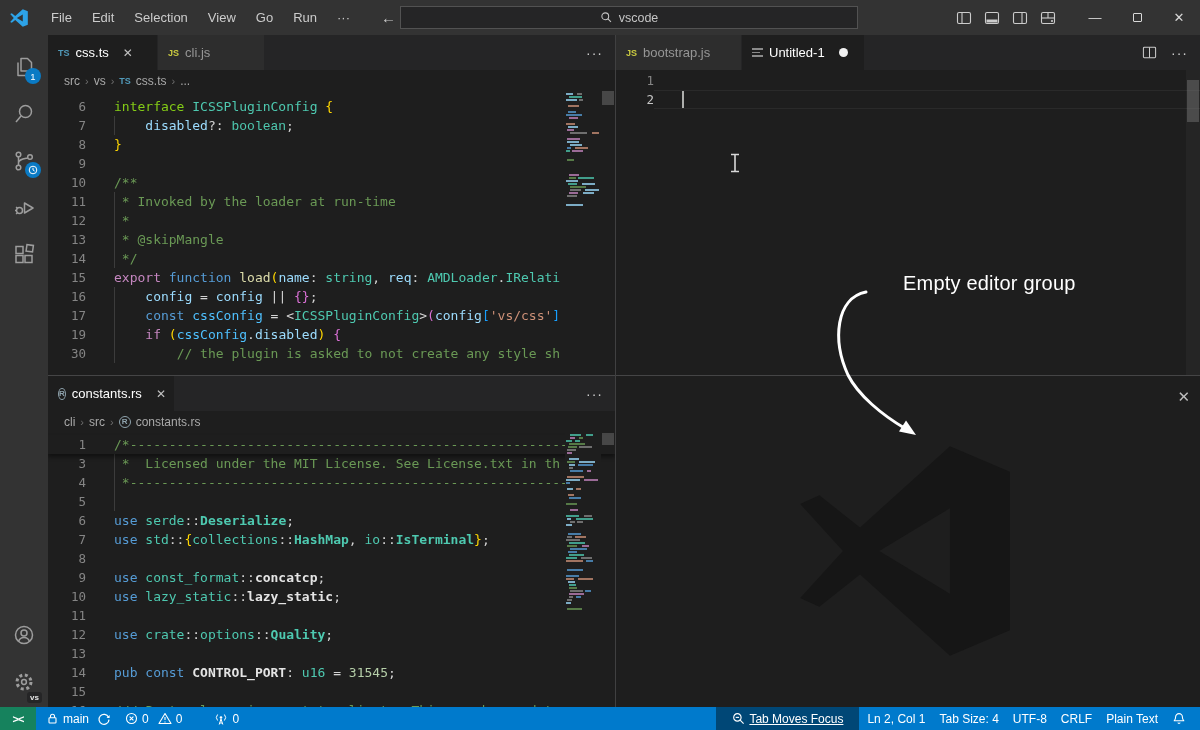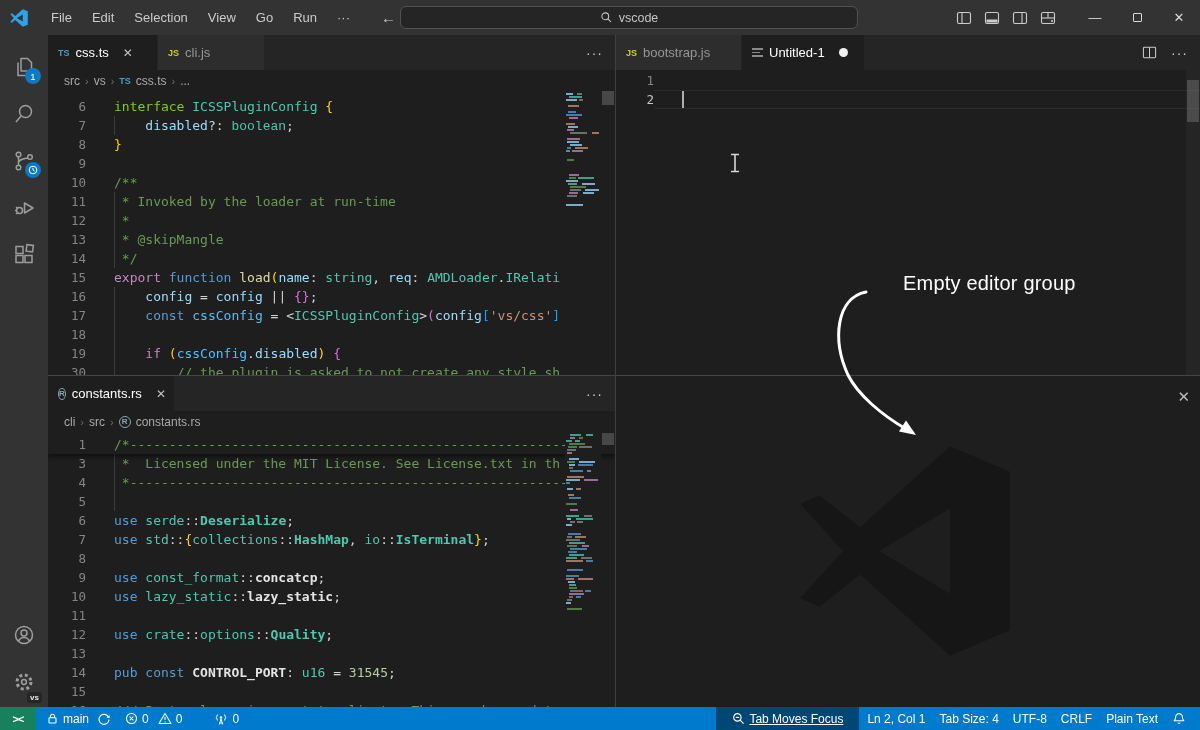--- a/index.html
+++ b/index.html
@@ -7,21 +7,21 @@
   body { font-family:"Liberation Sans", sans-serif; user-select:none; }
   .app { position:relative; width:1200px; height:730px; background:#1e1e1e; display:flex; flex-direction:column; }
 
   
   .titlebar { position:relative; height:35px; flex:none; background:#333333; display:flex; align-items:center; color:#cccccc; font-size:13px; }
   .tb-logo { width:18px; height:18px; margin:0 14px 0 10px; flex:none; }
   .menus { display:flex; align-items:center; gap:2px; }
   .menu-item { padding:4px 9px; border-radius:4px; cursor:default; }
   .nav-arrows { display:flex; align-items:center; gap:14px; margin-left:22px; font-size:15px; }
   .nav-fwd { color:#8f8f8f; }
-  .searchbox { position:absolute; left:400px; top:6px; width:458px; height:23px; background:#252526; border:1px solid #525252; border-radius:6px; display:flex; align-items:center; justify-content:center; gap:6px; color:#c5c5c5; font-size:12.5px; }
+  .searchbox { position:absolute; left:400px; top:6px; width:458px; height:23px; background:#252526; border:1px solid #525252; border-radius:0; display:flex; align-items:center; justify-content:center; gap:6px; color:#c5c5c5; font-size:12.5px; }
   .tb-right { position:absolute; right:0; top:0; height:35px; display:flex; align-items:center; }
   .layout-icons { display:flex; align-items:center; gap:12px; margin-right:18px; }
   .layout-icons svg { display:block; }
   .win-btn { width:42px; height:35px; display:flex; align-items:center; justify-content:center; font-size:13px; color:#d8d8d8; }
   .win-max-box { width:9px; height:9px; border:1px solid #d8d8d8; border-radius:1px; }
 
   
   .main { flex:1; display:flex; min-height:0; }
   .activitybar { width:48px; flex:none; background:#333333; position:relative; }
   .ab-item { height:47px; display:flex; align-items:center; justify-content:center; position:relative; color:#9d9d9d; }
@@ -247,21 +247,20 @@
                 <div class="code-line"><span class="ln">8</span><span class="lc"><span style="color: rgb(255, 215, 0);">}</span></span></div>
                 <div class="code-line"><span class="ln">9</span><span class="lc"></span></div>
                 <div class="code-line"><span class="ln">10</span><span class="lc"><span style="color: rgb(106, 153, 85);">/**</span></span></div>
                 <div class="code-line"><span class="ln">11</span><span class="lc"><span class="iguide"></span><span style="color: rgb(106, 153, 85);"> * Invoked by the loader at run-time</span></span></div>
                 <div class="code-line"><span class="ln">12</span><span class="lc"><span class="iguide"></span><span style="color: rgb(106, 153, 85);"> *</span></span></div>
                 <div class="code-line"><span class="ln">13</span><span class="lc"><span class="iguide"></span><span style="color: rgb(106, 153, 85);"> * @skipMangle</span></span></div>
                 <div class="code-line"><span class="ln">14</span><span class="lc"><span class="iguide"></span><span style="color: rgb(106, 153, 85);"> */</span></span></div>
                 <div class="code-line"><span class="ln">15</span><span class="lc"><span style="color: rgb(197, 134, 192);">export</span><span style="color: rgb(212, 212, 212);"> </span><span style="color: rgb(86, 156, 214);">function</span><span style="color: rgb(212, 212, 212);"> </span><span style="color: rgb(220, 220, 170);">load</span><span style="color: rgb(255, 215, 0);">(</span><span style="color: rgb(156, 220, 254);">name</span><span style="color: rgb(212, 212, 212);">: </span><span style="color: rgb(78, 201, 176);">string</span><span style="color: rgb(212, 212, 212);">, </span><span style="color: rgb(156, 220, 254);">req</span><span style="color: rgb(212, 212, 212);">: </span><span style="color: rgb(78, 201, 176);">AMDLoader</span><span style="color: rgb(212, 212, 212);">.</span><span style="color: rgb(78, 201, 176);">IRelati</span></span></div>
                 <div class="code-line"><span class="ln">16</span><span class="lc"><span class="iguide"></span><span style="color: rgb(212, 212, 212);">    </span><span style="color: rgb(156, 220, 254);">config</span><span style="color: rgb(212, 212, 212);"> = </span><span style="color: rgb(156, 220, 254);">config</span><span style="color: rgb(212, 212, 212);"> || </span><span style="color: rgb(218, 112, 214);">{}</span><span style="color: rgb(212, 212, 212);">;</span></span></div>
                 <div class="code-line"><span class="ln">17</span><span class="lc"><span class="iguide"></span><span style="color: rgb(212, 212, 212);">    </span><span style="color: rgb(86, 156, 214);">const</span><span style="color: rgb(212, 212, 212);"> </span><span style="color: rgb(79, 193, 255);">cssConfig</span><span style="color: rgb(212, 212, 212);"> = &lt;</span><span style="color: rgb(78, 201, 176);">ICSSPluginConfig</span><span style="color: rgb(212, 212, 212);">&gt;</span><span style="color: rgb(218, 112, 214);">(</span><span style="color: rgb(156, 220, 254);">config</span><span style="color: rgb(23, 159, 255);">[</span><span style="color: rgb(206, 145, 120);">'vs/css'</span><span style="color: rgb(23, 159, 255);">]</span></span></div>
-                <div class="code-line"><span class="ln">18</span><span class="lc"><span class="iguide"></span></span></div>
                 <div class="code-line"><span class="ln">19</span><span class="lc"><span class="iguide"></span><span style="color: rgb(212, 212, 212);">    </span><span style="color: rgb(197, 134, 192);">if</span><span style="color: rgb(212, 212, 212);"> </span><span style="color: rgb(255, 215, 0);">(</span><span style="color: rgb(79, 193, 255);">cssConfig</span><span style="color: rgb(212, 212, 212);">.</span><span style="color: rgb(156, 220, 254);">disabled</span><span style="color: rgb(255, 215, 0);">)</span><span style="color: rgb(212, 212, 212);"> </span><span style="color: rgb(218, 112, 214);">{</span></span></div>
                 <div class="code-line"><span class="ln">30</span><span class="lc"><span class="iguide"></span><span style="color: rgb(212, 212, 212);">        </span><span style="color: rgb(106, 153, 85);">// the plugin is asked to not create any style sh</span></span></div>
               </div>
             <div class="minimap">
                 <div class="mm-row">
                   <span class="mm-bar" style="left: 1px; width: 7px; background: rgb(156, 220, 254);"></span>
                   <span class="mm-bar" style="left: 12px; width: 5px; background: rgb(138, 138, 138);"></span>
                 </div>
                 <div class="mm-row">
                   <span class="mm-bar" style="left: 4px; width: 13px; background: rgb(78, 201, 176);"></span>

